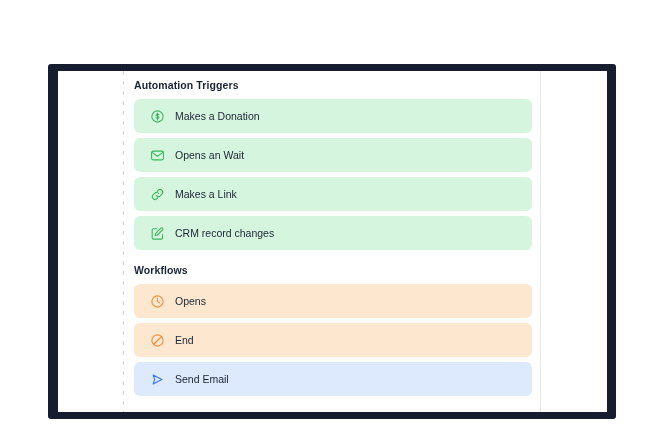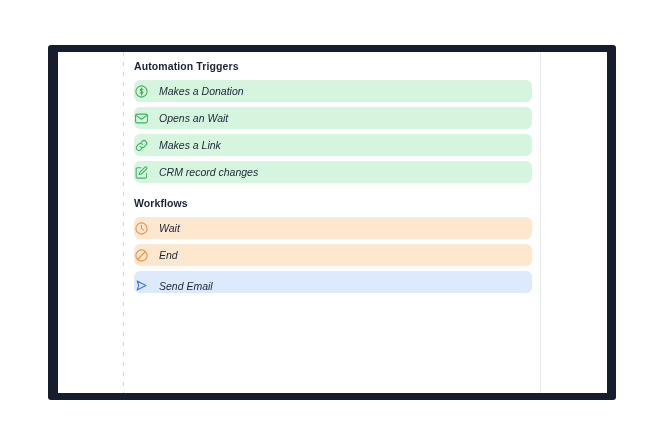--- a/index.html
+++ b/index.html
@@ -16,21 +16,21 @@
     position: relative;
     width: 668px;
     height: 448px;
     background: #ffffff;
   }
 
   
   .device-frame {
     position: absolute;
     left: 48px;
-    top: 45px;
+    top: 64px;
     width: 568px;
     height: 355px;
     background: #151d2e;
     border-radius: 3px;
     padding: 7px 9px 7px 10px;
     overflow: hidden;
   }
 
   .device-screen {
     position: relative;
@@ -100,24 +100,24 @@
     letter-spacing: 0.1px;
     margin-bottom: 7px;
     line-height: 13px;
   }
 
   .section-title.spaced { margin-top: 14px; }
 
   .card {
     display: flex;
     align-items: center;
-    height: 22px;
+    height: 34px;
     border-radius: 6px;
     margin-bottom: 5px;
-    font-style: italic;
+    padding-left: 16px;
   }
 
   .card .icon {
     width: 15px;
     height: 15px;
     display: inline-flex;
     align-items: center;
     justify-content: center;
     flex: 0 0 auto;
   }
@@ -126,21 +126,21 @@
     font-size: 10.5px;
     color: #1b2436;
     margin-left: 10px;
     line-height: 13px;
     white-space: nowrap;
   }
 
   
   .card.trigger  { background: #d6f5de; }
   .card.workflow { background: #fde8cf; }
-  .card.action   { background: #dde9fd; align-items: flex-end; }
+  .card.action   { background: #dde9fd; }
 </style>
 </head>
 <body>
 
 <div id="stage">
 
   <div class="device-frame">
     <div class="device-screen">
 
       <div class="left-rail"></div>
@@ -193,21 +193,21 @@
 
         <div class="section-title spaced">Workflows</div>
 
         <div class="card workflow">
           <span class="icon">
             <svg width="15" height="15" viewBox="0 0 24 24" fill="none" stroke="#ef8d3c" stroke-width="1.7" stroke-linecap="round" stroke-linejoin="round">
               <circle cx="12" cy="12" r="9"></circle>
               <path d="M12 7v5.2l3.4 2"></path>
             </svg>
           </span>
-          <span class="label">Wait</span>
+          <span class="label">Opens</span>
         </div>
 
         <div class="card workflow">
           <span class="icon">
             <svg width="15" height="15" viewBox="0 0 24 24" fill="none" stroke="#ef8d3c" stroke-width="1.7" stroke-linecap="round" stroke-linejoin="round">
               <circle cx="12" cy="12" r="9"></circle>
               <path d="M5.6 18.4L18.4 5.6"></path>
             </svg>
           </span>
           <span class="label">End</span>

